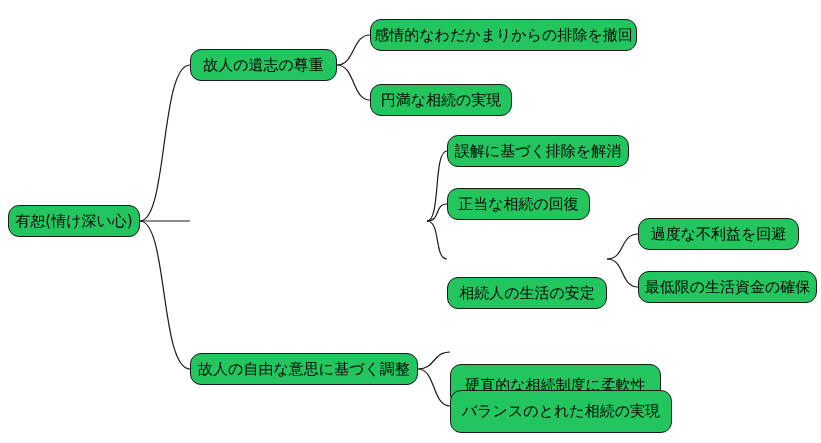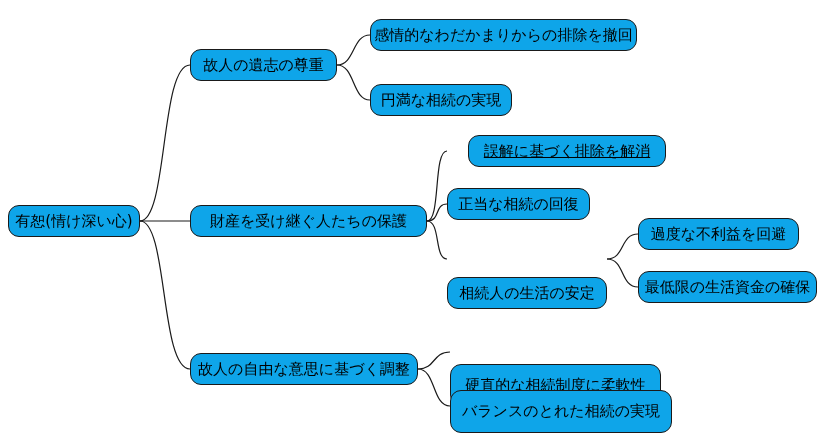--- a/index.html
+++ b/index.html
@@ -24,36 +24,36 @@
     fill: none;
     stroke: #1a1a1a;
     stroke-width: 1.2;
   }
   .node {
     position: absolute;
     box-sizing: border-box;
     display: flex;
     align-items: center;
     justify-content: center;
-    background: #0ea5e9;
+    background: #22c55e;
     border: 1.6px solid #1a1a1a;
     border-radius: 11px;
     font-size: 15px;
     color: #000000;
     white-space: nowrap;
     line-height: 1;
     padding: 0 4px;
   }
   
   #nd-root  { left:   8px; top: 205px; width: 132px; height: 32px; }
   #nd-b1    { left: 190px; top:  49px; width: 147px; height: 32px; }
   #nd-l1a   { left: 370px; top:  19px; width: 267px; height: 32px; }
   #nd-l1b   { left: 370px; top:  84px; width: 142px; height: 32px; }
   #nd-b2    { left: 190px; top: 205px; width: 237px; height: 32px; }
-  #nd-l2a   { left: 468px; top: 135px; width: 198px; height: 32px; text-decoration: underline; }
+  #nd-l2a   { left: 447px; top: 135px; width: 182px; height: 32px; }
   #nd-l2b   { left: 447px; top: 188px; width: 143px; height: 32px; }
   #nd-n2c   { left: 447px; top: 243px; width: 160px; height: 32px; margin-top: 34px; }
   #nd-l2c1  { left: 638px; top: 218px; width: 161px; height: 32px; }
   #nd-l2c2  { left: 638px; top: 271px; width: 179px; height: 32px; }
   #nd-b3    { left: 190px; top: 353px; width: 228px; height: 32px; }
   #nd-l3a   { left: 450px; top: 336px; width: 211px; height: 42px; margin-top: 28px; }
   #nd-l3b   { left: 450px; top: 390px; width: 222px; height: 43px; }
 </style>
 </head>
 <body>
@@ -72,21 +72,20 @@
     <path d="M607,259 C625,259 620,234 638,234"></path>
     <path d="M607,259 C625,259 620,287 638,287"></path>
     <path d="M418,369 C436,369 432,352 450,352"></path>
     <path d="M418,369 C436,369 432,406 450,406"></path>
   </svg>
 
   <div class="node" id="nd-root">有恕(情け深い心)</div>
   <div class="node" id="nd-b1">故人の遺志の尊重</div>
   <div class="node" id="nd-l1a">感情的なわだかまりからの排除を撤回</div>
   <div class="node" id="nd-l1b">円満な相続の実現</div>
-  <div class="node" id="nd-b2">財産を受け継ぐ人たちの保護</div>
   <div class="node" id="nd-l2a">誤解に基づく排除を解消</div>
   <div class="node" id="nd-l2b">正当な相続の回復</div>
   <div class="node" id="nd-n2c">相続人の生活の安定</div>
   <div class="node" id="nd-l2c1">過度な不利益を回避</div>
   <div class="node" id="nd-l2c2">最低限の生活資金の確保</div>
   <div class="node" id="nd-b3">故人の自由な意思に基づく調整</div>
   <div class="node" id="nd-l3a">硬直的な相続制度に柔軟性</div>
   <div class="node" id="nd-l3b">バランスのとれた相続の実現</div>
 
 </div>

